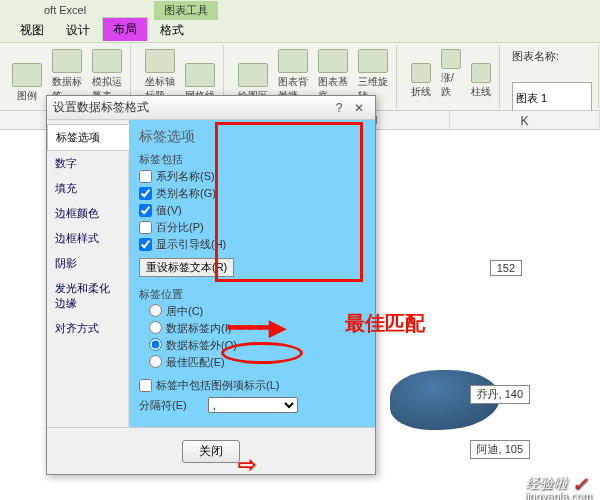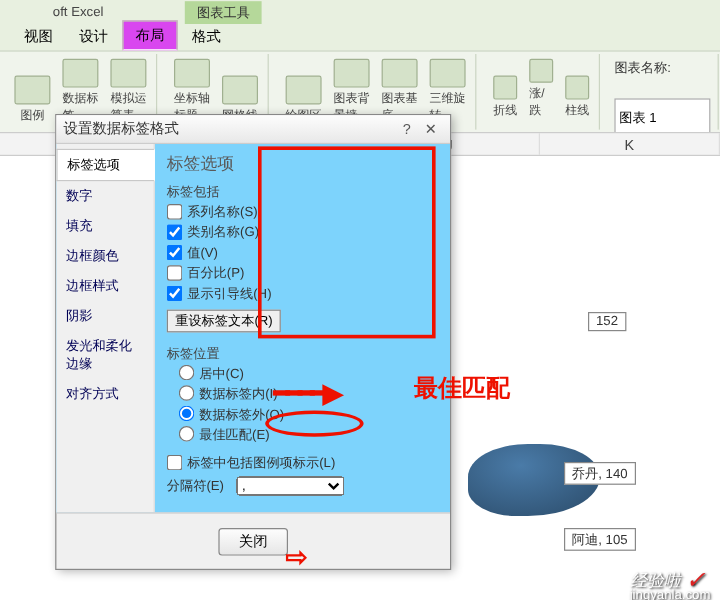--- a/index.html
+++ b/index.html
@@ -44,21 +44,21 @@
 .dlg-sidebar .side-item { padding: 5px 8px; font-size: 11px; color: #005; cursor: default; }
 .dlg-sidebar .side-item.sel { background: #fff; border: 1px solid #c8c8c8; border-right: 1px solid #fff; margin-right: -1px; color: #000; }
 .dlg-main { flex: 1; padding: 8px 10px; position: relative; }
 .dlg-h1 { font-size: 14px; color: #5a5a5a; font-weight: normal; margin-bottom: 6px; }
 .sub-label { font-size: 11px; color: #444; margin: 4px 0 2px 0; }
 .chk-row { display: flex; align-items: center; font-size: 11px; margin: 2px 0; }
 .chk-row input { margin-right: 4px; }
 .radio-row { display: flex; align-items: flex-start; font-size: 11px; margin: 2px 0; padding-left: 10px; }
 .radio-row input { margin-right: 4px; }
 .reset-btn { font-size: 11px; margin-top: 4px; padding: 1px 6px; border: 1px solid #888; background: #efefef; }
-.sep-row { display: flex; align-items: flex-start; gap: 10px; margin-top: 4px; font-size: 11px; }
+.sep-row { display: flex; align-items: flex-end; gap: 21px; margin-top: 4px; font-size: 11px; }
 .sep-row select { font-size: 11px; width: 90px; }
 .dlg-footer { height: 47px; border-top: 1px solid #ccc; display: flex; align-items: center; justify-content: center; padding: 0 10px; }
 .dlg-footer button { padding: 2px 16px; font-size: 12px; border: 1px solid #888; background: linear-gradient(#fdfdfd,#e6e6e6); border-radius: 3px; }
 
 
 .red-box { position: absolute; border: 3px solid #e10; pointer-events: none; }
 .red-box.callback-rect { top: 2px; left: 86px; width: 148px; height: 160px; }
 .red-ellipse { position: absolute; border: 3px solid #e10; border-radius: 50%; pointer-events: none; width: 82px; height: 22px; left: 92px; top: 222px; }
 .red-arrow { position: absolute; color: #e10; font-size: 22px; font-weight: bold; }
 .red-text { position: absolute; color: #e10; font-size: 20px; font-weight: bold; }

